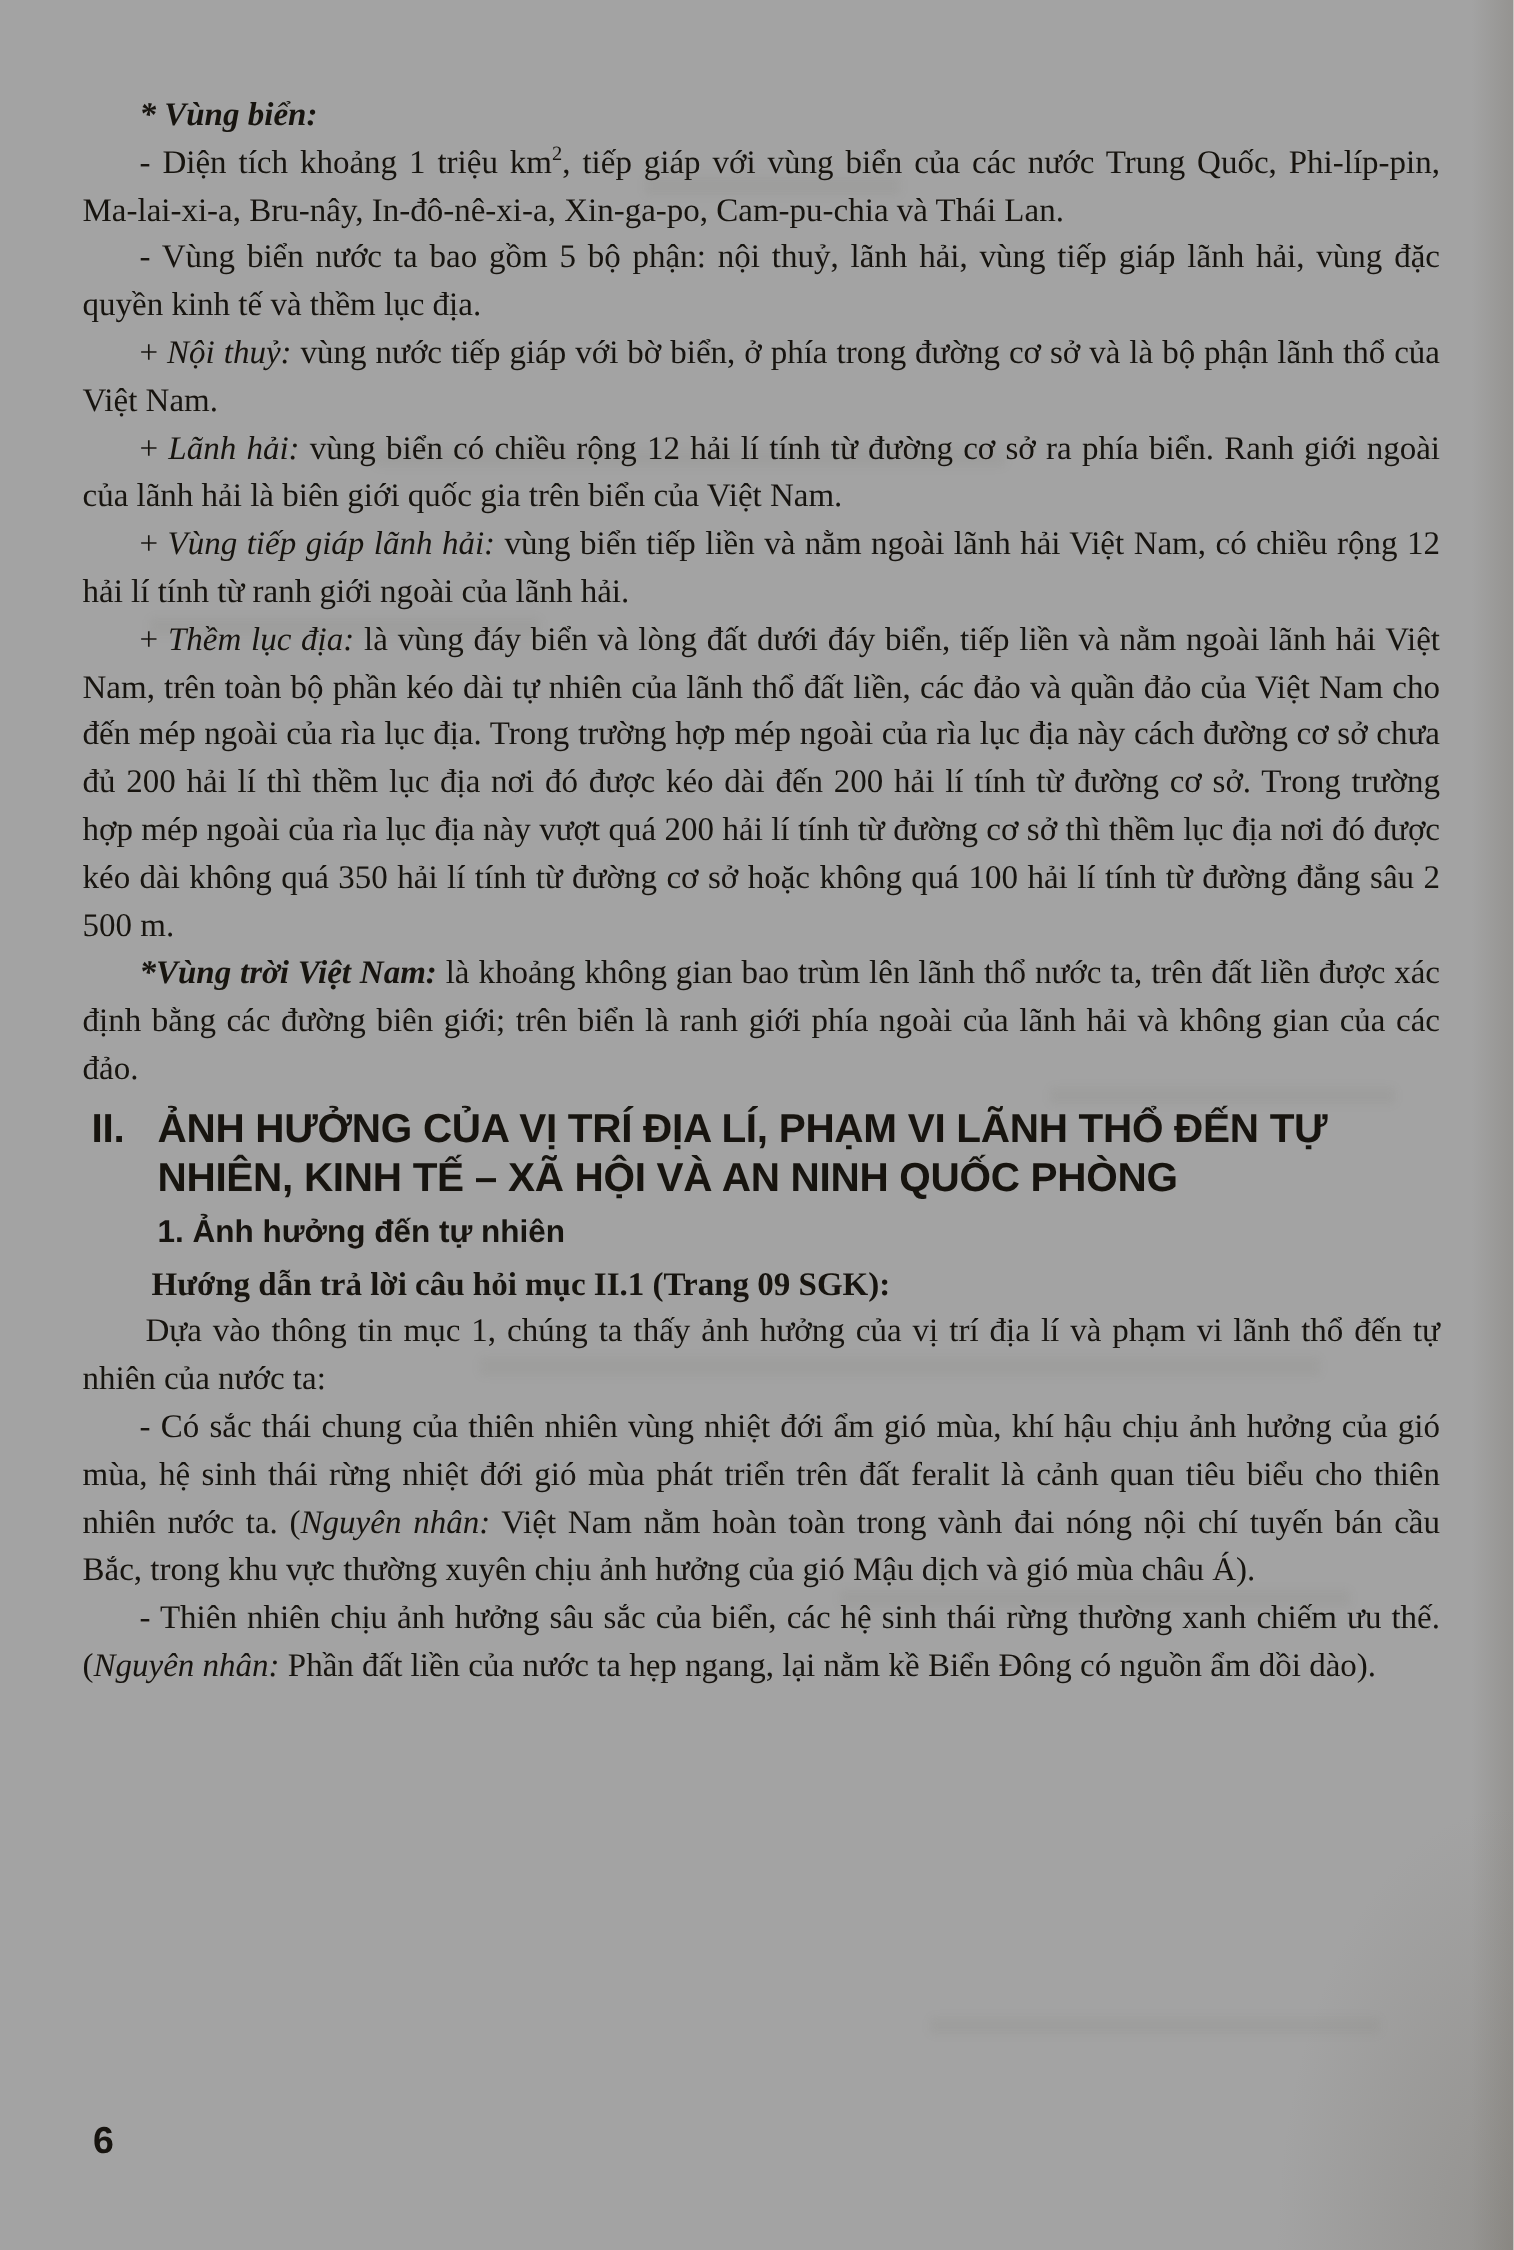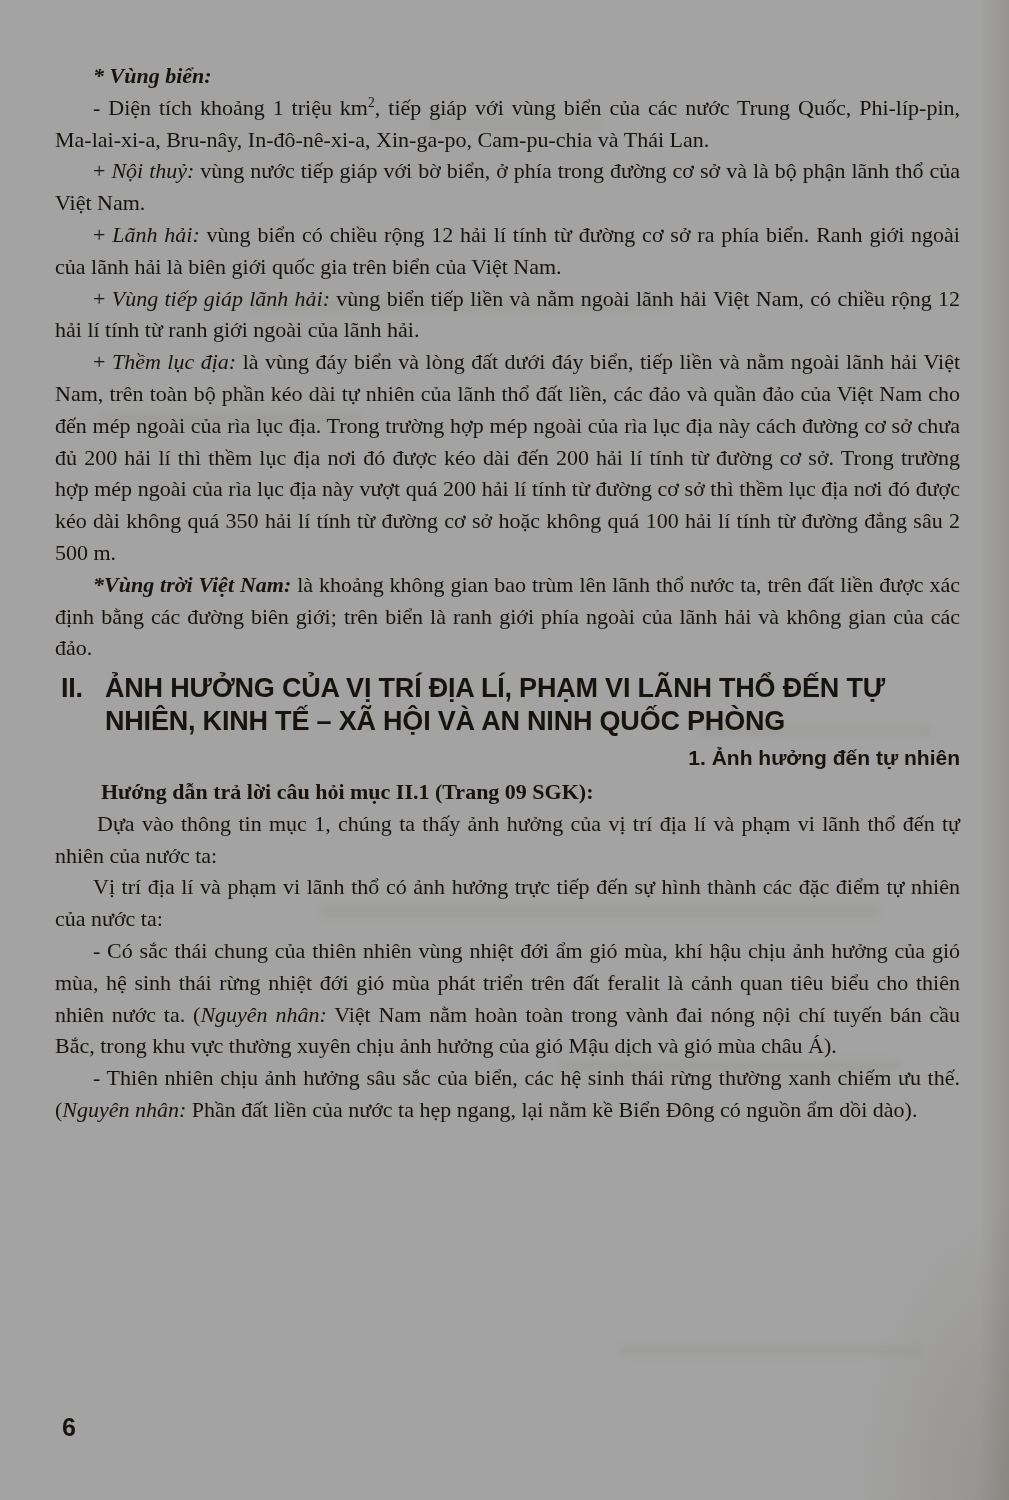--- a/index.html
+++ b/index.html
@@ -59,21 +59,21 @@
     text-indent: 0;
   }
   .sec-num { position: absolute; left: 6px; top: 0; }
 
   .sub-heading {
     font-family: "Liberation Sans", "DejaVu Sans", sans-serif;
     font-weight: 700;
     font-size: 21px;
     text-indent: 50px;
     margin: 2px 0 2px 0;
-    text-align: right;
+    text-align: left;
   }
   .guide { font-weight: 700; text-indent: 46px; }
   .lead-in { text-indent: 42px; }
 
   .page-number {
     position: absolute;
     left: 62px; bottom: 58px;
     font-family: "Liberation Sans", "DejaVu Sans", sans-serif;
     font-weight: 700;
     font-size: 25px;
@@ -92,20 +92,21 @@
   <div class="bleed" style="left:320px; top:905px;  width:560px; height:12px;"></div>
   <div class="bleed" style="left:560px; top:1060px; width:340px; height:11px;"></div>
   <div class="bleed" style="left:620px; top:1345px; width:300px; height:11px;"></div>
 
   <div class="content">
 
     <p><span class="b i">* Vùng biển:</span></p>
 
     <p><span>- Diện tích khoảng 1 triệu km</span><sup>2</sup><span>, tiếp giáp với vùng biển của các nước Trung Quốc, Phi-líp-pin, Ma-lai-xi-a, Bru-nây, In-đô-nê-xi-a, Xin-ga-po, Cam-pu-chia và Thái Lan.</span></p>
 
+    <p><span>- Vùng biển nước ta bao gồm 5 bộ phận: nội thuỷ, lãnh hải, vùng tiếp giáp lãnh hải, vùng đặc quyền kinh tế và thềm lục địa.</span></p>
 
     <p><span>+ </span><span class="i">Nội thuỷ:</span><span> vùng nước tiếp giáp với bờ biển, ở phía trong đường cơ sở và là bộ phận lãnh thổ của Việt Nam.</span></p>
 
     <p><span>+ </span><span class="i">Lãnh hải:</span><span> vùng biển có chiều rộng 12 hải lí tính từ đường cơ sở ra phía biển. Ranh giới ngoài của lãnh hải là biên giới quốc gia trên biển của Việt Nam.</span></p>
 
     <p><span>+ </span><span class="i">Vùng tiếp giáp lãnh hải:</span><span> vùng biển tiếp liền và nằm ngoài lãnh hải Việt Nam, có chiều rộng 12 hải lí tính từ ranh giới ngoài của lãnh hải.</span></p>
 
 
     <p><span>+ </span><span class="i">Thềm lục địa:</span><span> là vùng đáy biển và lòng đất dưới đáy biển, tiếp liền và nằm ngoài lãnh hải Việt Nam, trên toàn bộ phần kéo dài tự nhiên của lãnh thổ đất liền, các đảo và quần đảo của Việt Nam cho đến mép ngoài của rìa lục địa. Trong trường hợp mép ngoài của rìa lục địa này cách đường cơ sở chưa đủ 200 hải lí thì thềm lục địa nơi đó được kéo dài đến 200 hải lí tính từ đường cơ sở. Trong trường hợp mép ngoài của rìa lục địa này vượt quá 200 hải lí tính từ đường cơ sở thì thềm lục địa nơi đó được kéo dài không quá 350 hải lí tính từ đường cơ sở hoặc không quá 100 hải lí tính từ đường đẳng sâu 2 500 m.</span></p>
 
@@ -115,21 +116,20 @@
       <span class="sec-num">II.</span>
       <span>ẢNH HƯỞNG CỦA VỊ TRÍ ĐỊA LÍ, PHẠM VI LÃNH THỔ ĐẾN TỰ NHIÊN, KINH TẾ – XÃ HỘI VÀ AN NINH QUỐC PHÒNG</span>
     </div>
 
     <p class="sub-heading"><span>1. Ảnh hưởng đến tự nhiên</span></p>
 
     <p class="guide"><span>Hướng dẫn trả lời câu hỏi mục II.1 (Trang 09 SGK):</span></p>
 
     <p class="lead-in"><span>Dựa vào thông tin mục 1, chúng ta thấy ảnh hưởng của vị trí địa lí và phạm vi lãnh thổ đến tự nhiên của nước ta:</span></p>
 
-    <p><span>Vị trí địa lí và phạm vi lãnh thổ có ảnh hưởng trực tiếp đến sự hình thành các đặc điểm tự nhiên của nước ta:</span></p>
 
     <p><span>- Có sắc thái chung của thiên nhiên vùng nhiệt đới ẩm gió mùa, khí hậu chịu ảnh hưởng của gió mùa, hệ sinh thái rừng nhiệt đới gió mùa phát triển trên đất feralit là cảnh quan tiêu biểu cho thiên nhiên nước ta. (</span><span class="i">Nguyên nhân:</span><span> Việt Nam nằm hoàn toàn trong vành đai nóng nội chí tuyến bán cầu Bắc, trong khu vực thường xuyên chịu ảnh hưởng của gió Mậu dịch và gió mùa châu Á).</span></p>
 
     <p><span>- Thiên nhiên chịu ảnh hưởng sâu sắc của biển, các hệ sinh thái rừng thường xanh chiếm ưu thế. (</span><span class="i">Nguyên nhân:</span><span> Phần đất liền của nước ta hẹp ngang, lại nằm kề Biển Đông có nguồn ẩm dồi dào).</span></p>
 
   </div>
 
   <div class="page-number">6</div>
 
   <div class="shade-right"></div>

